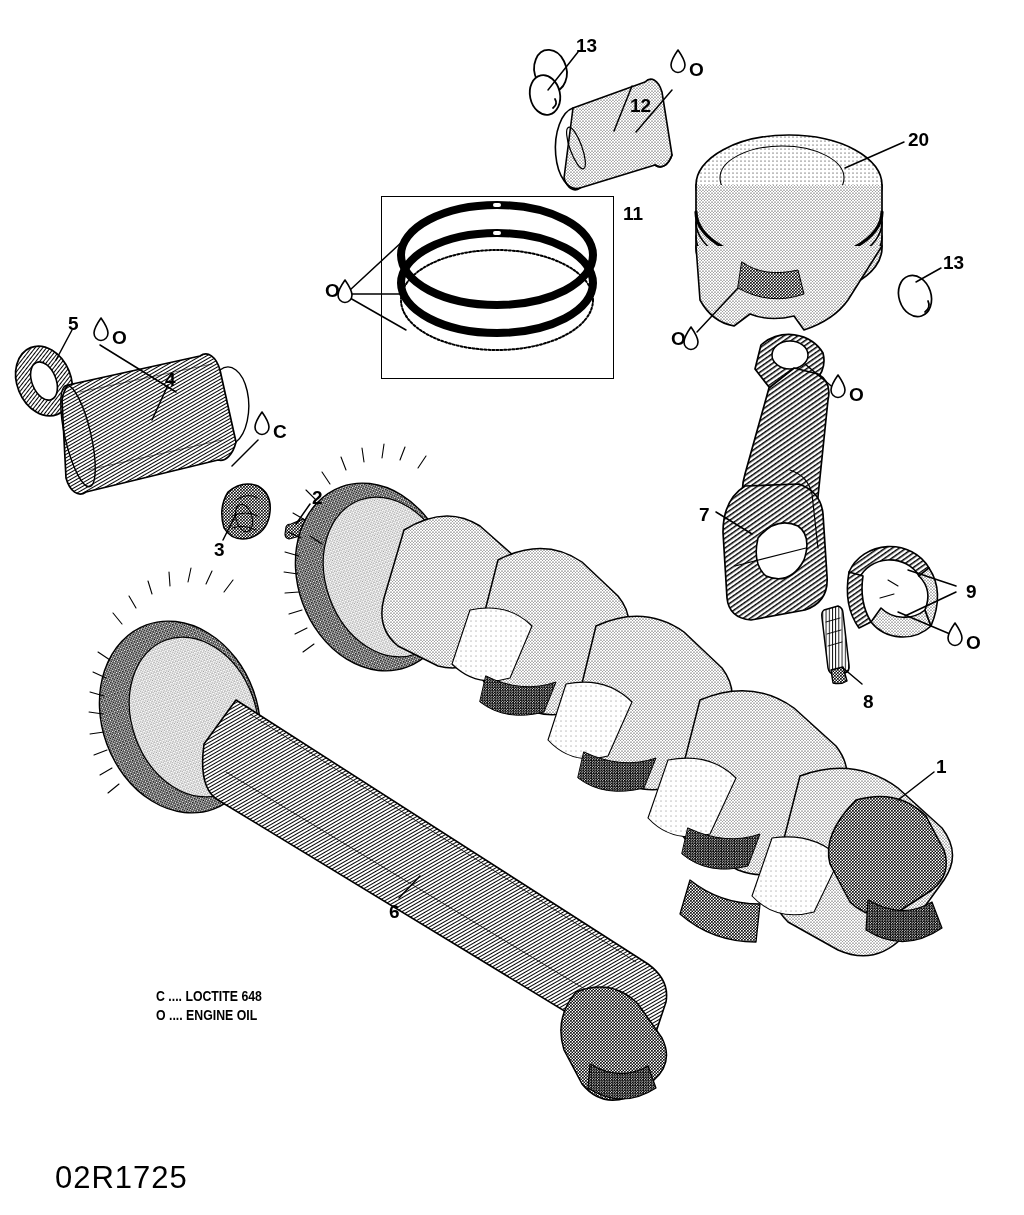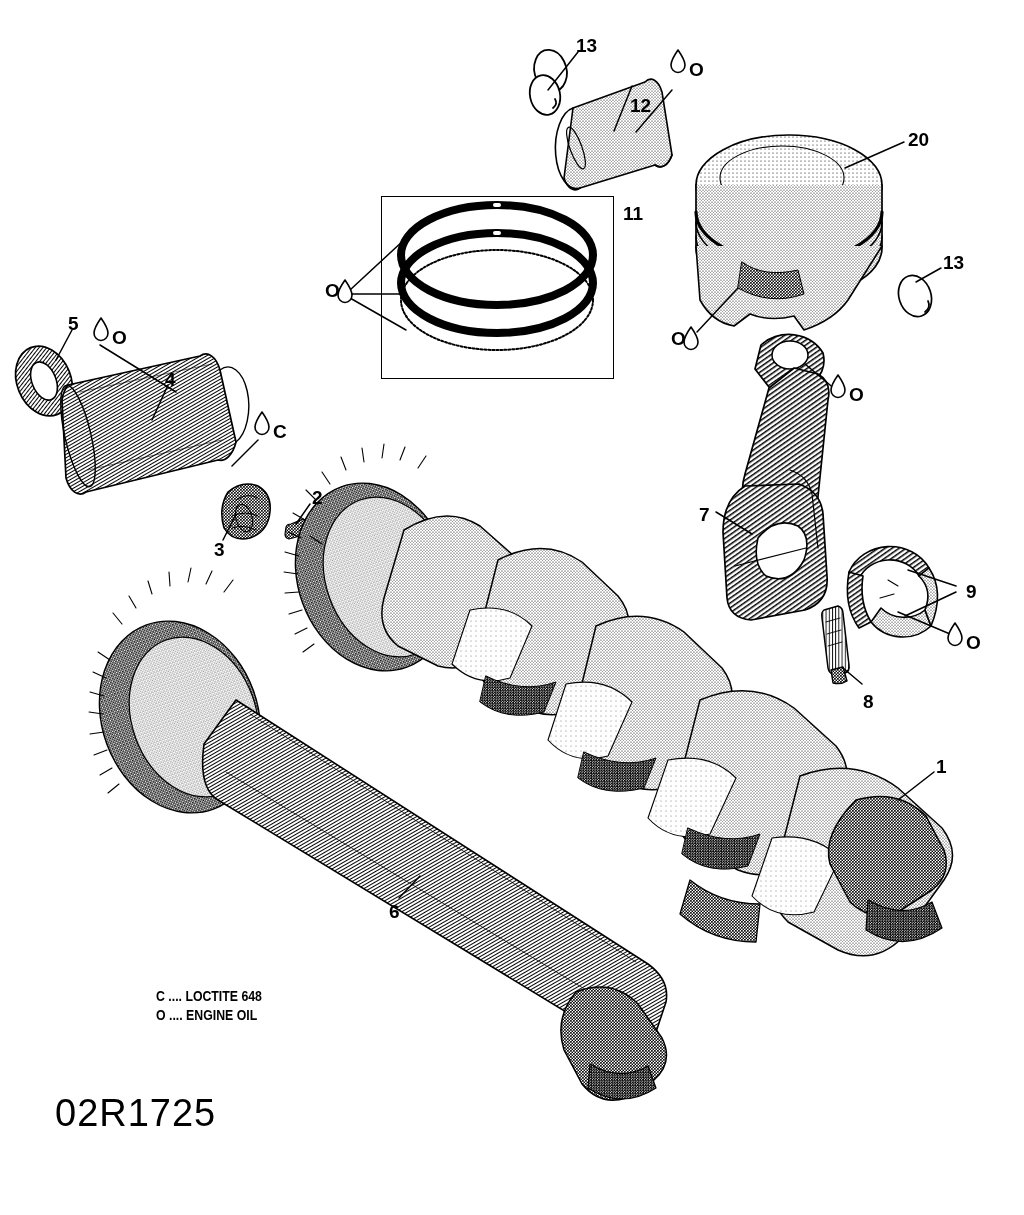--- a/index.html
+++ b/index.html
@@ -9,23 +9,23 @@
   svg{display:block;}
   .modelbox{position:absolute;left:14px;top:14px;width:104px;height:56px;
             border:3px solid #000;box-sizing:border-box;display:flex;
             align-items:center;justify-content:center;background:#fff;}
   .modelbox span{font-family:"Liberation Sans",sans-serif;font-weight:bold;
             font-size:42px;letter-spacing:0px;line-height:1;}
   .legend{position:absolute;left:156px;top:986px;}
   .legend div{font-family:"Liberation Sans",sans-serif;font-weight:bold;
             font-size:15px;letter-spacing:0px;line-height:19px;
             transform:scaleX(0.82);transform-origin:left center;white-space:nowrap;}
-  .drawno{position:absolute;left:55px;top:1092px;
+  .drawno{position:absolute;left:55px;top:1160px;
             font-family:"Liberation Sans",sans-serif;font-weight:normal;
-            font-size:38px;letter-spacing:1px;}
+            font-size:31px;letter-spacing:1px;}
   .callout{position:absolute;font-family:"Liberation Sans",sans-serif;
             font-weight:bold;font-size:19px;line-height:1;}
   .fluid{position:absolute;font-family:"Liberation Sans",sans-serif;
             font-weight:bold;font-size:19px;line-height:1;}
   .insetbox{position:absolute;left:381px;top:196px;width:233px;height:183px;
             border:1.6px solid #000;box-sizing:border-box;background:transparent;}
 </style>
 </head>
 <body>
 

